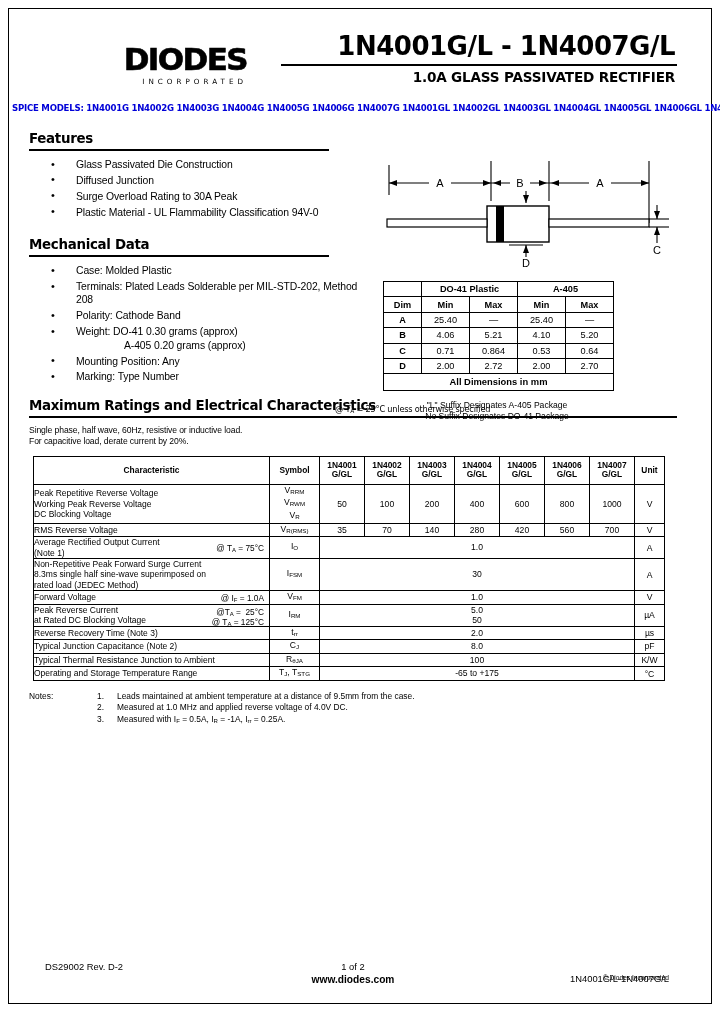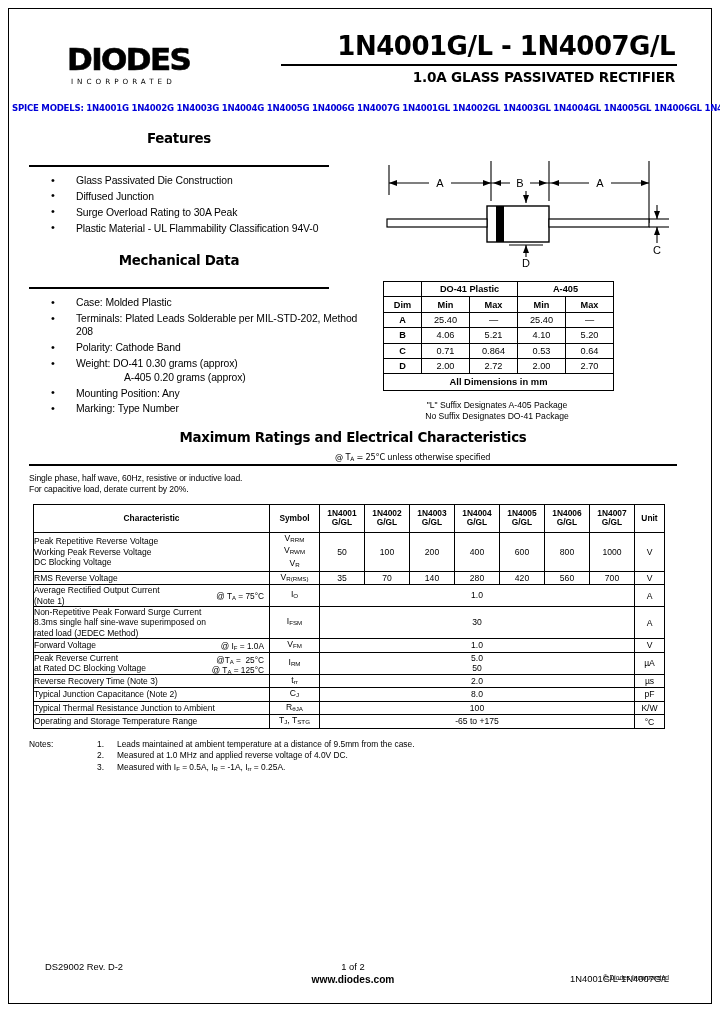--- a/index.html
+++ b/index.html
@@ -24,21 +24,21 @@
   .inner {
     position: absolute;
     left: 20px; top: 22px;
     width: 648px;
   }
 
   
   .header { position: relative; height: 66px; }
   .logo-wrap {
     position: absolute; left: 38px; top: 12px;
-    width: 180px; text-align: left;
+    width: 180px; text-align: right;
   }
   .logo-word {
     font-family: "DejaVu Sans", sans-serif;
     font-weight: bold;
     font-size: 31px;
     letter-spacing: -1.6px;
     line-height: 33px;
     -webkit-text-stroke: 0.6px #000;
     white-space: nowrap;
   }
@@ -84,23 +84,22 @@
     margin-top: 6px;
     margin-left: -17px;
   }
 
   
   .sec {
     font-family: "DejaVu Sans", sans-serif;
     font-weight: bold;
     font-size: 13.4px;
     border-bottom: 2.2px solid #000;
-    padding-bottom: 19px;
+    padding-bottom: 3px;
     letter-spacing: -0.3px;
-    text-align: center;
   }
   .sec-narrow { width: 300px; }
   .sec-wide { width: 100%; position: relative; }
   .sec-note {
     font-weight: normal;
     font-size: 8.2px;
     position: absolute;
     left: 306px; bottom: 2px;
     letter-spacing: -0.2px;
   }

